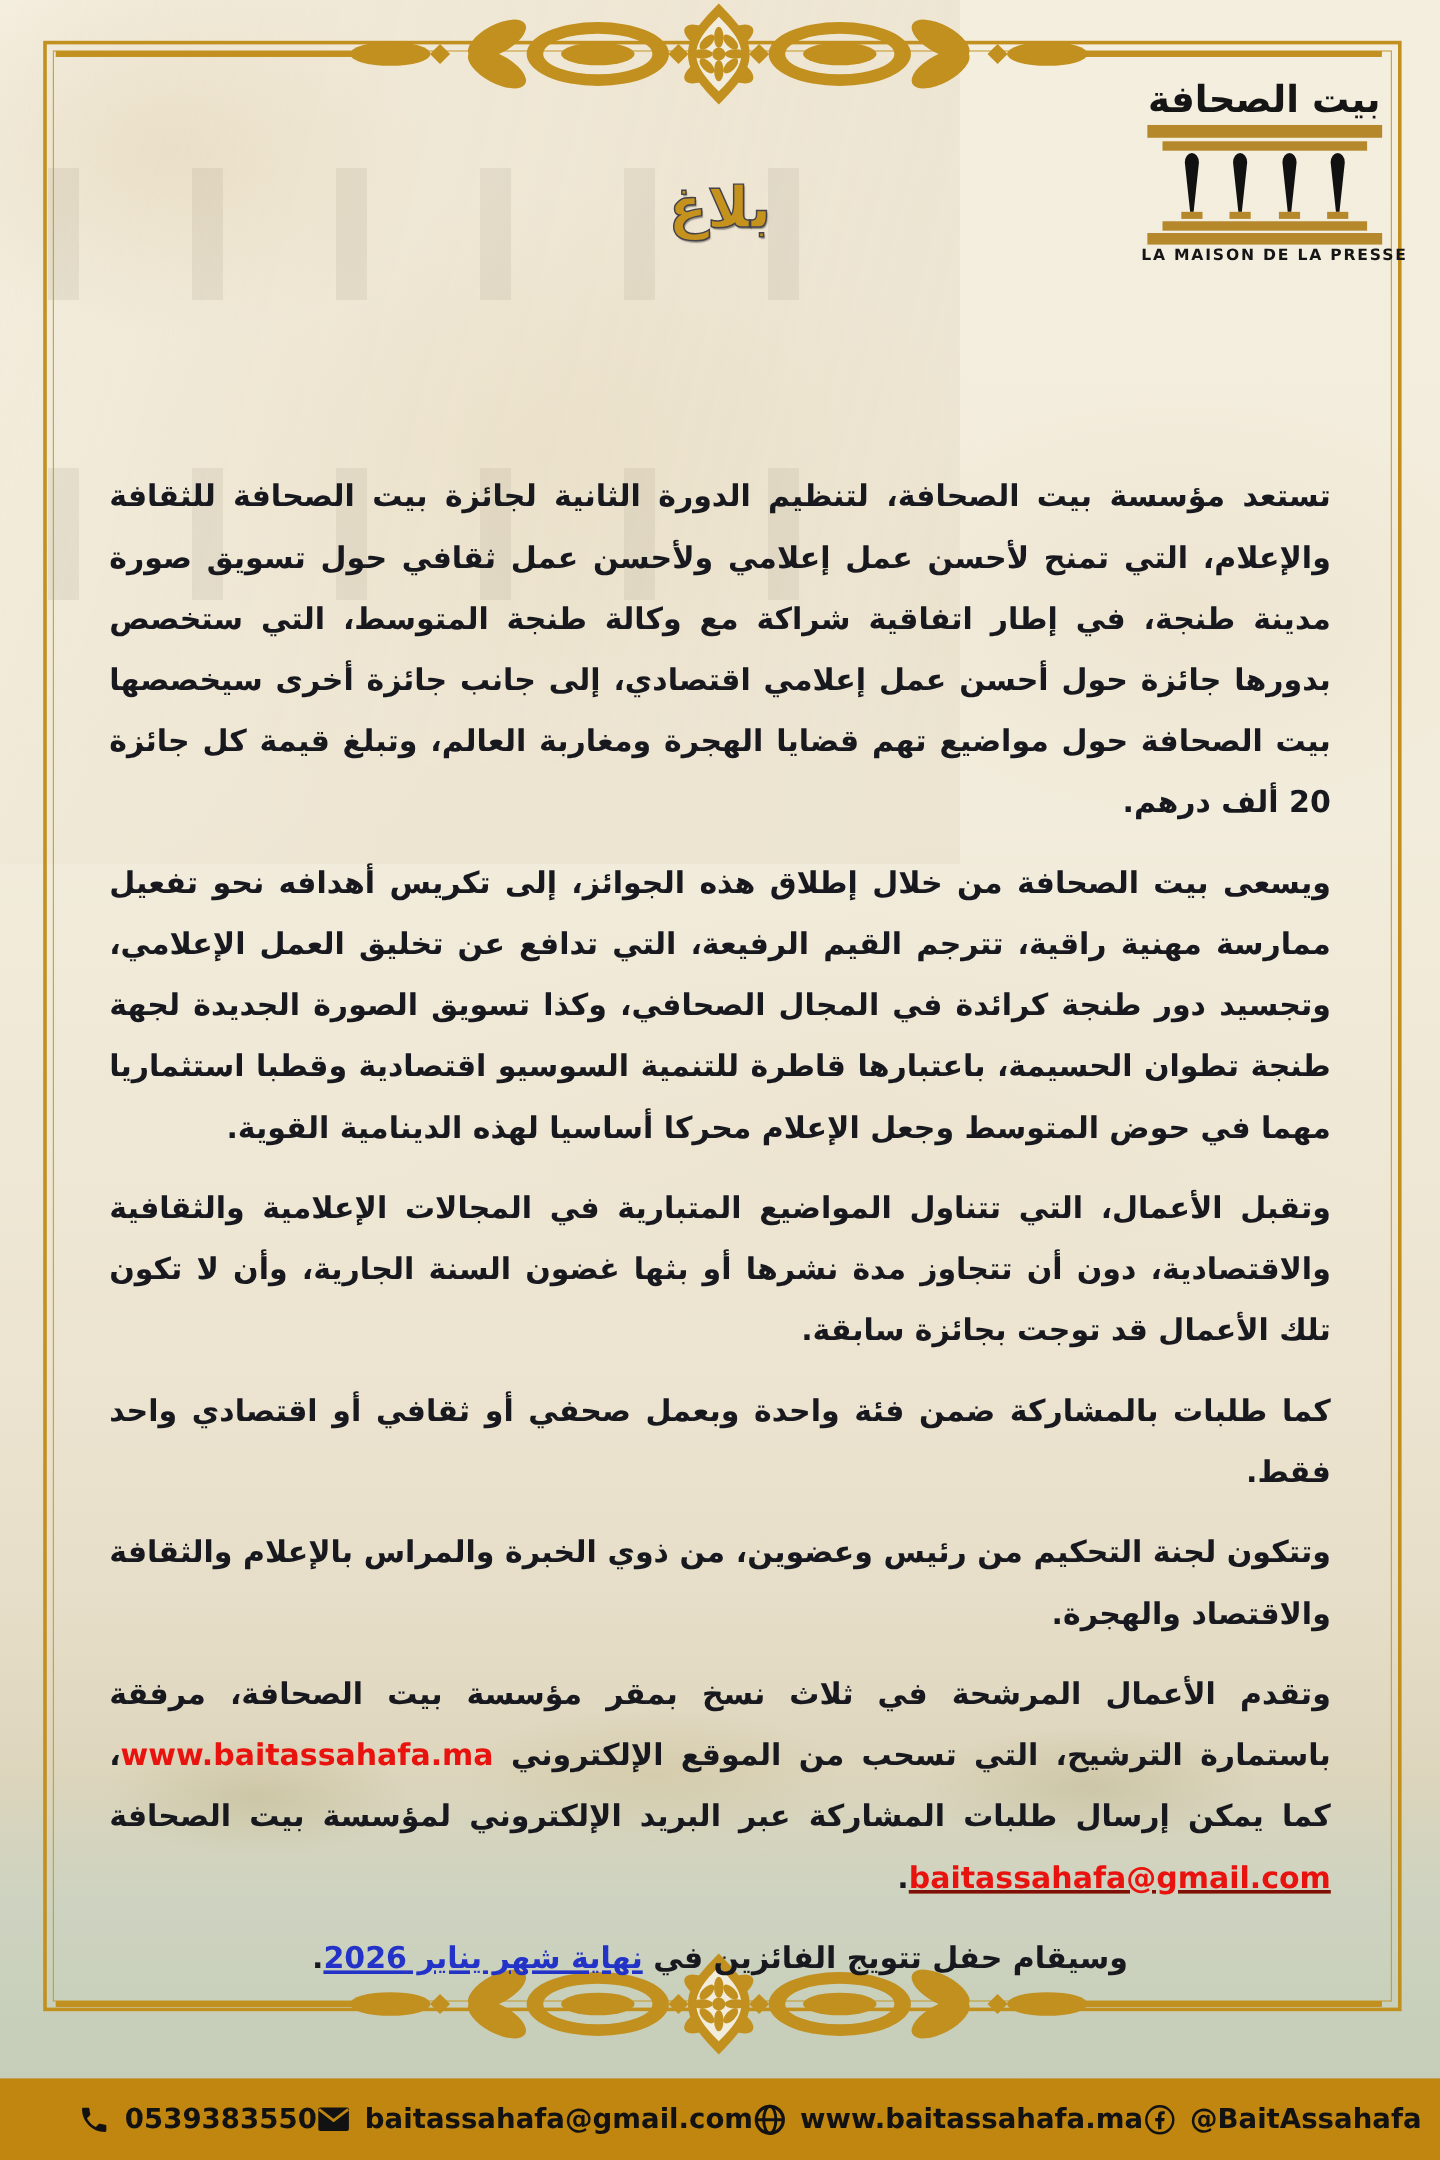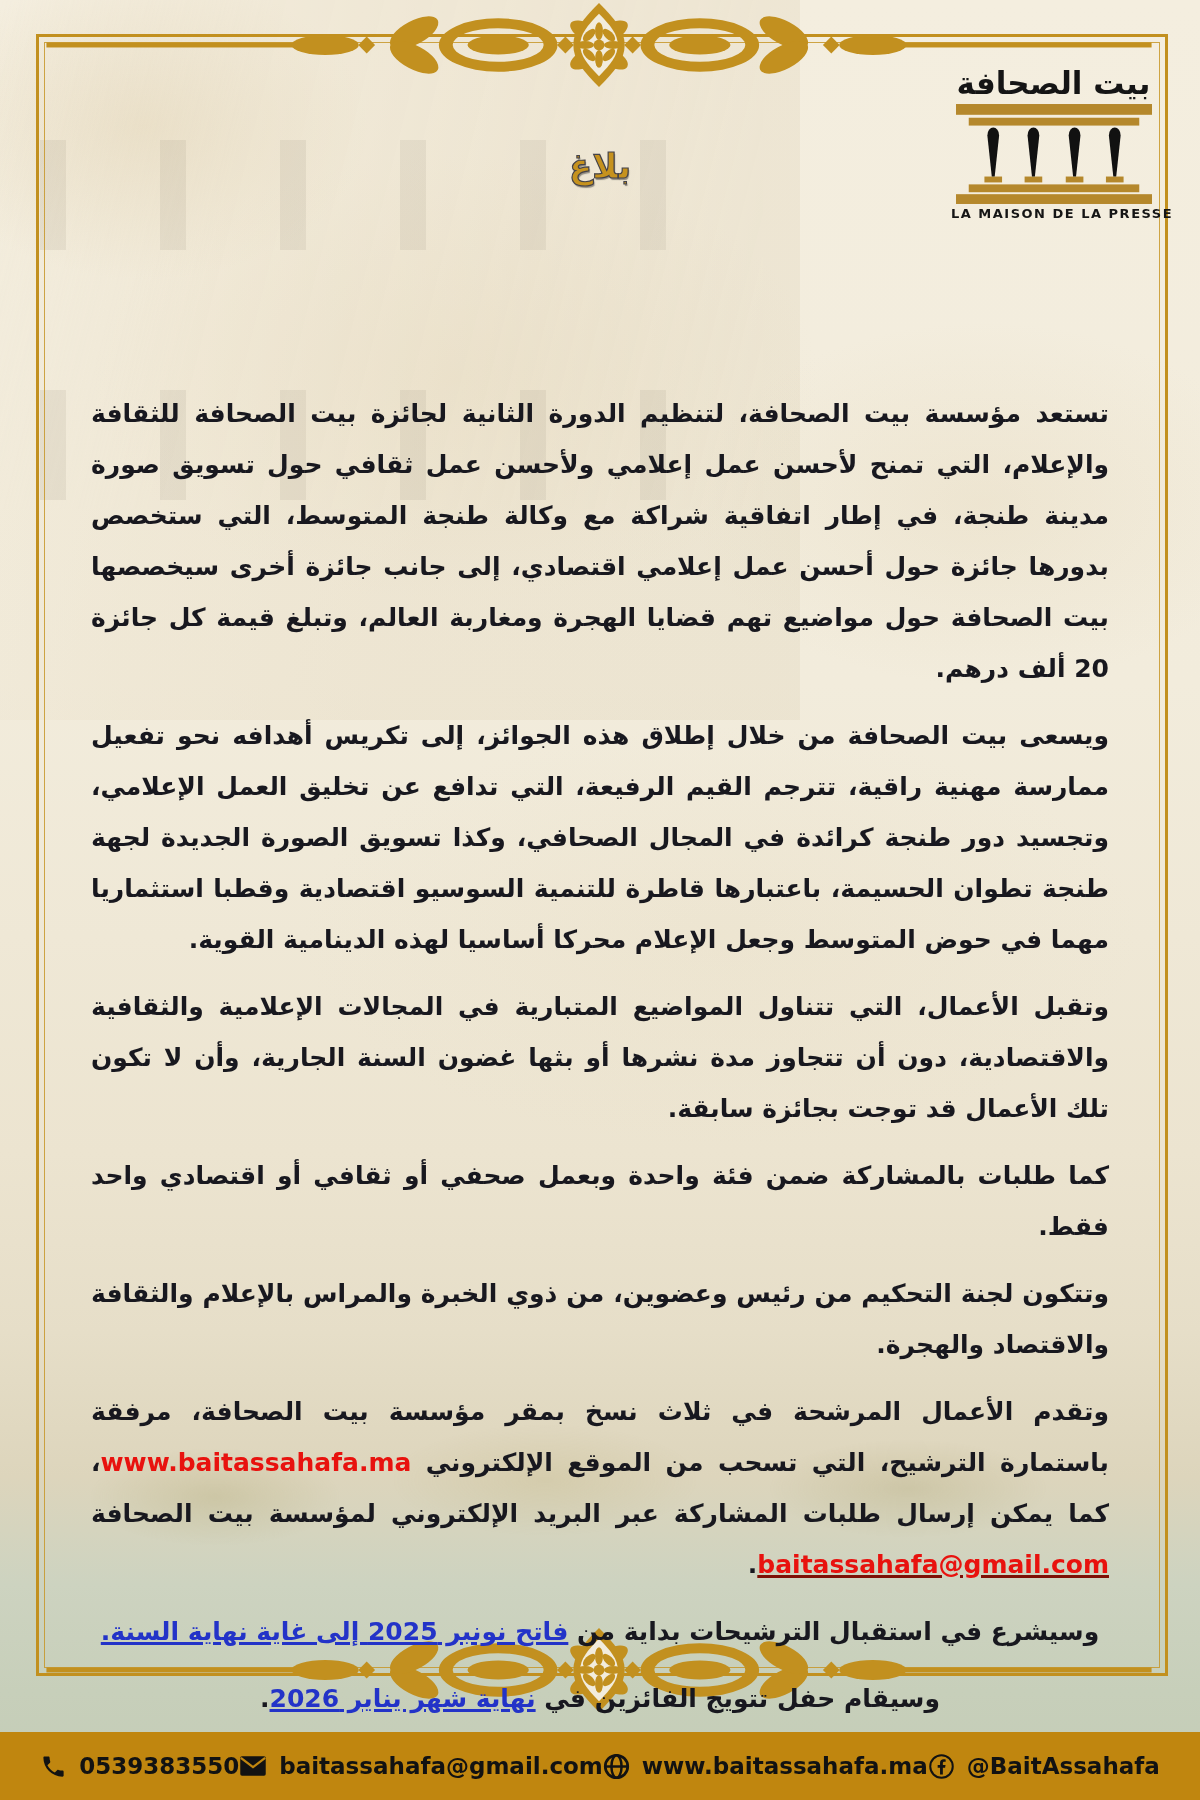--- a/index.html
+++ b/index.html
@@ -54,39 +54,39 @@
   .logo .ar{font-size:31px; font-weight:bold; color:#151515; line-height:1.1;}
   .logo .cols{display:block; margin:4px auto 2px auto;}
   .logo .fr{font-size:13px; font-weight:bold; letter-spacing:1.5px; color:#151515; white-space:nowrap;}
   
   .title,.subtitle{
     position:absolute; left:0; width:100%; text-align:center;
     font-weight:bold; color:#c6921e; white-space:nowrap;
     -webkit-text-stroke:1.2px #45434a;
     text-shadow:1px 2px 1px rgba(70,65,60,.55);
   }
-  .title{top:146px; font-size:34px;}
+  .title{top:146px; font-size:47px;}
   .subtitle{top:226px; font-size:37px;}
   
   .body{
     position:absolute; left:75px; top:372px; width:1050px;
     direction:rtl; color:#18181f;
     font-size:25px; font-weight:bold; line-height:51px;
   }
   .para{margin:16px; text-align:justify;}
   .para.center{text-align:center;}
   .seg{unicode-bidi:isolate;}
   .seg-r{color:#e8120e;}
   .seg-ru{color:#e8120e; text-decoration:underline; text-decoration-thickness:2.5px; text-decoration-color:#7e1006;}
   .seg-bu{color:#2333c8; text-decoration:underline; text-decoration-thickness:2.5px;}
   
   .footer{
     position:absolute; left:0; top:1732px; width:1200px; height:68px;
     background:#c0860f; display:flex; align-items:center;
-    justify-content:center; padding:0 65px; box-sizing:border-box;
+    justify-content:space-between; padding:0 65px; box-sizing:border-box;
   }
   .footer-item{display:flex; align-items:center; gap:12px;}
   .footer-item span{
     font-size:23px; font-weight:bold; color:#121212; direction:ltr; white-space:nowrap;
   }
   .footer-item svg{display:block;}
 </style>
 </head>
 <body>
 
@@ -166,21 +166,20 @@
 
   <div class="title">بلاغ</div>
 
   <div class="body" dir="rtl">
       <p class="para"><span class="seg seg-n">تستعد مؤسسة بيت الصحافة، لتنظيم الدورة الثانية لجائزة بيت الصحافة للثقافة والإعلام، التي تمنح لأحسن عمل إعلامي ولأحسن عمل ثقافي حول تسويق صورة مدينة طنجة، في إطار اتفاقية شراكة مع وكالة طنجة المتوسط، التي ستخصص بدورها جائزة حول أحسن عمل إعلامي اقتصادي، إلى جانب جائزة أخرى سيخصصها بيت الصحافة حول مواضيع تهم قضايا الهجرة ومغاربة العالم، وتبلغ قيمة كل جائزة 20 ألف درهم.</span></p>
       <p class="para"><span class="seg seg-n">ويسعى بيت الصحافة من خلال إطلاق هذه الجوائز، إلى تكريس أهدافه نحو تفعيل ممارسة مهنية راقية، تترجم القيم الرفيعة، التي تدافع عن تخليق العمل الإعلامي، وتجسيد دور طنجة كرائدة في المجال الصحافي، وكذا تسويق الصورة الجديدة لجهة طنجة تطوان الحسيمة، باعتبارها قاطرة للتنمية السوسيو اقتصادية وقطبا استثماريا مهما في حوض المتوسط وجعل الإعلام محركا أساسيا لهذه الدينامية القوية.</span></p>
       <p class="para"><span class="seg seg-n">وتقبل الأعمال، التي تتناول المواضيع المتبارية في المجالات الإعلامية والثقافية والاقتصادية، دون أن تتجاوز مدة نشرها أو بثها غضون السنة الجارية، وأن لا تكون تلك الأعمال قد توجت بجائزة سابقة.</span></p>
       <p class="para"><span class="seg seg-n">كما طلبات بالمشاركة ضمن فئة واحدة وبعمل صحفي أو ثقافي أو اقتصادي واحد فقط.</span></p>
       <p class="para"><span class="seg seg-n">وتتكون لجنة التحكيم من رئيس وعضوين، من ذوي الخبرة والمراس بالإعلام والثقافة والاقتصاد والهجرة.</span></p>
       <p class="para"><span class="seg seg-n">وتقدم الأعمال المرشحة في ثلاث نسخ بمقر مؤسسة بيت الصحافة، مرفقة باستمارة الترشيح، التي تسحب من الموقع الإلكتروني </span><span class="seg seg-r">www.baitassahafa.ma</span><span class="seg seg-n">، كما يمكن إرسال طلبات المشاركة عبر البريد الإلكتروني لمؤسسة بيت الصحافة </span><span class="seg seg-ru">baitassahafa@gmail.com</span><span class="seg seg-n">.</span></p>
-      <p class="para center"><span class="seg seg-n">وسيشرع في استقبال الترشيحات بداية من </span><span class="seg seg-bu">فاتح نونبر 2025 إلى غاية نهاية السنة.</span></p>
       <p class="para center"><span class="seg seg-n">وسيقام حفل تتويج الفائزين في </span><span class="seg seg-bu">نهاية شهر يناير 2026</span><span class="seg seg-n">.</span></p>
     </div>
 
   <div class="footer">
     <div class="footer-item">
       <svg width="27" height="27" viewBox="0 0 24 24">
         <path fill="#121212" d="M6.6 10.8c1.5 2.8 3.8 5.2 6.6 6.6l2.2-2.2c.3-.3.7-.4 1-.2 1.1.4 2.3.6 3.6.6.6 0 1 .4 1 1V20c0 .6-.4 1-1 1C10.6 21 3 13.4 3 4c0-.6.4-1 1-1h3.5c.6 0 1 .4 1 1 0 1.2.2 2.4.6 3.6.1.3 0 .7-.2 1l-2.3 2.2z"></path>
       </svg>
       <span>0539383550</span>
     </div>

